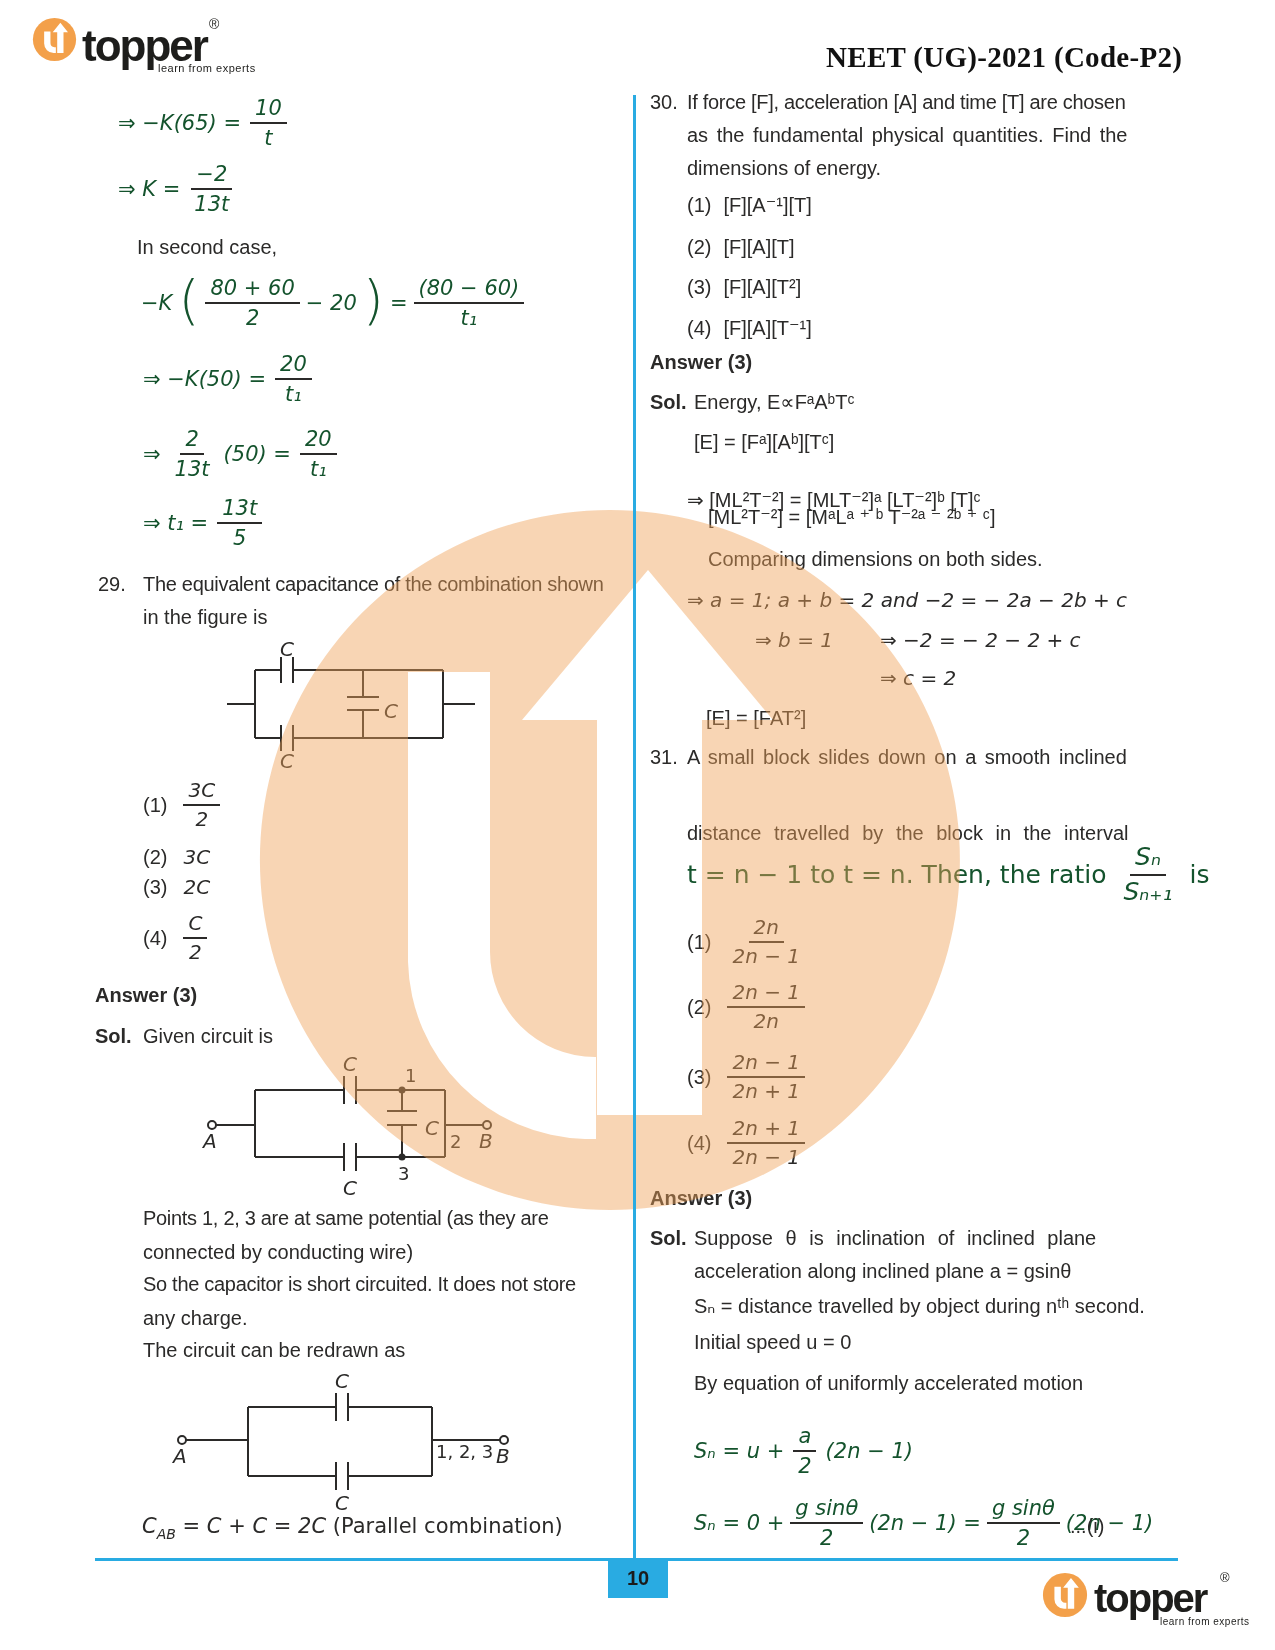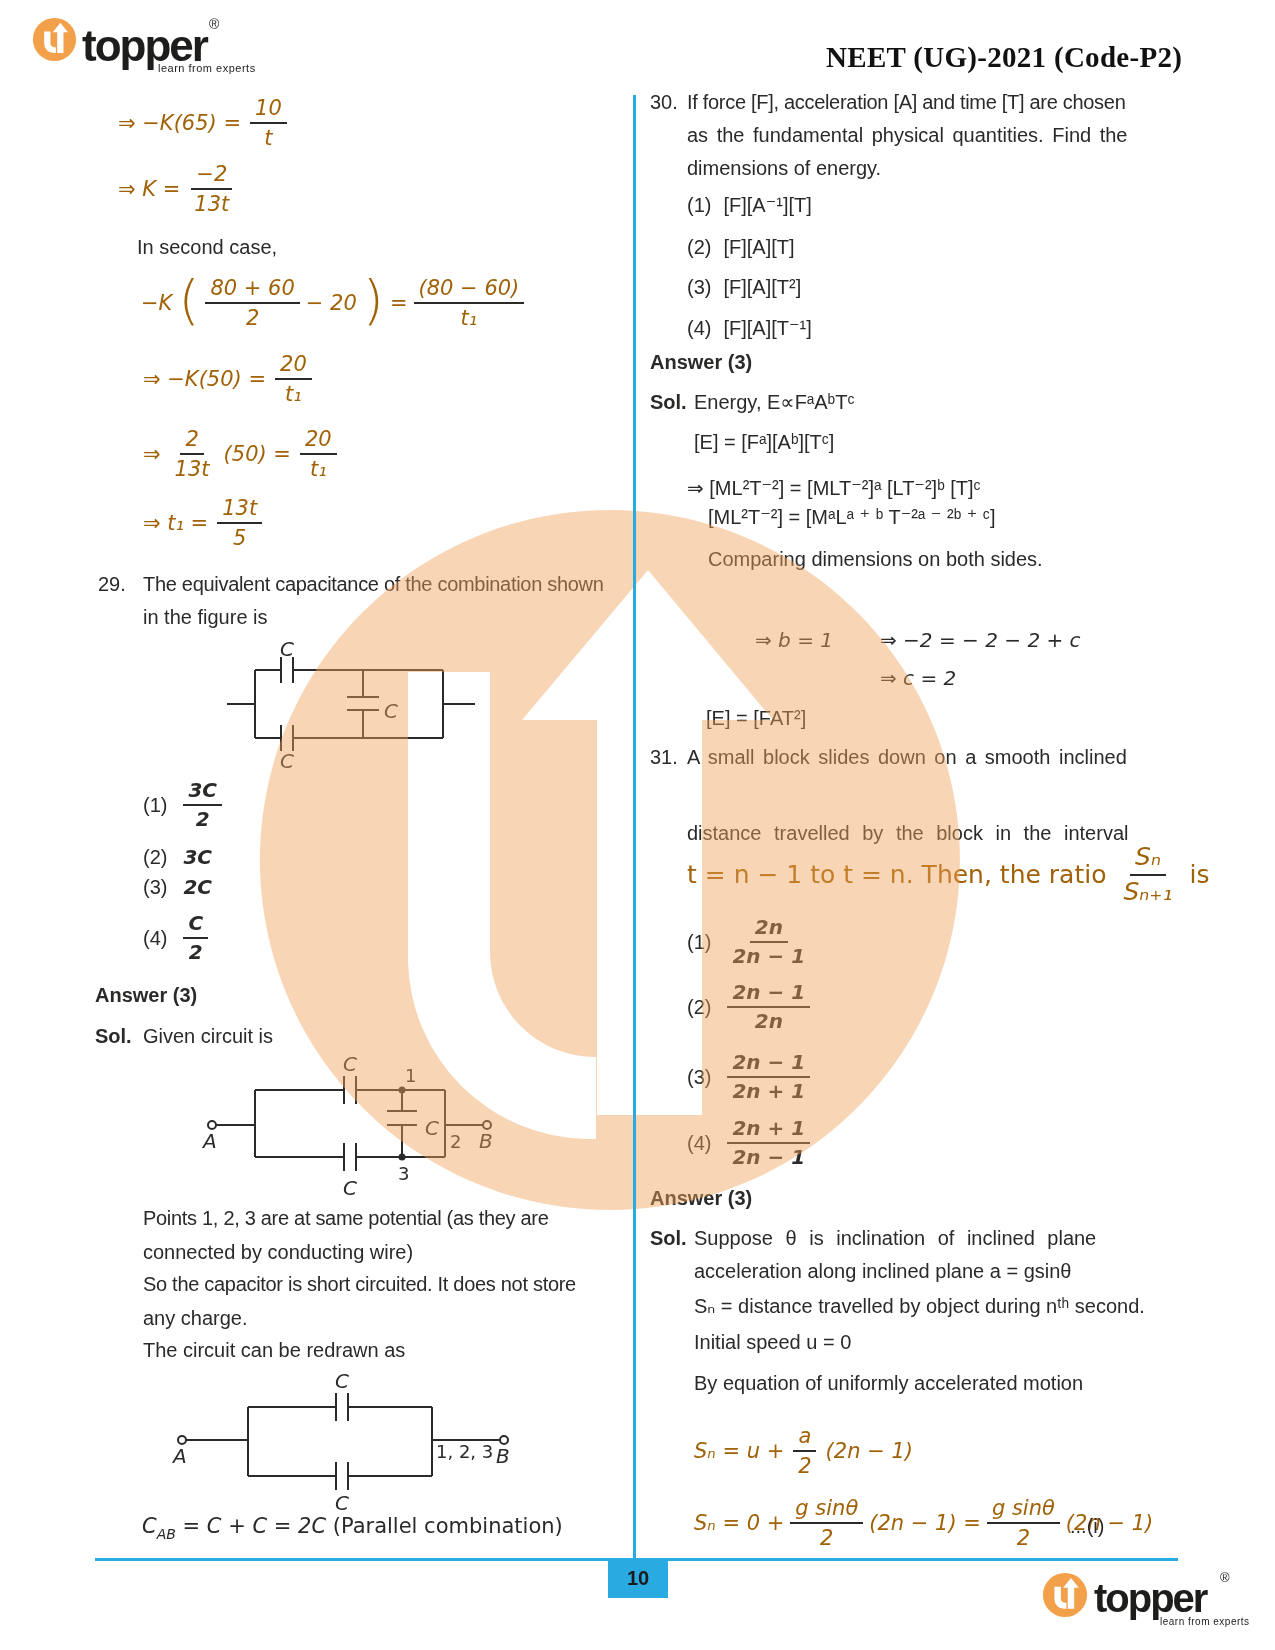--- a/index.html
+++ b/index.html
@@ -5,24 +5,24 @@
   html,body{margin:0;padding:0;background:#e8e8e8;}
   .page{position:relative;width:1275px;height:1650px;background:#ffffff;overflow:hidden;
         font-family:"Liberation Sans","DejaVu Sans",sans-serif;color:#2B2A29;}
   .t{position:absolute;white-space:nowrap;font-size:20px;line-height:24px;color:#2B2A29;}
   .tight{letter-spacing:-0.3px;}
   .ws1{word-spacing:3px;}
   .ws2{word-spacing:7px;}
   .b{font-weight:bold;}
   .it{font-style:italic;font-family:"DejaVu Sans",sans-serif;}
   .eqrow{position:absolute;display:flex;align-items:center;gap:9px;white-space:nowrap;
-         font-size:21px;font-style:italic;font-family:"DejaVu Sans",sans-serif;color:#a16207;}
+         font-size:21px;font-style:italic;font-family:"DejaVu Sans",sans-serif;color:#14532d;}
   .optrow{position:absolute;display:flex;align-items:center;gap:16px;white-space:nowrap;
           font-size:20px;color:#2B2A29;}
-  .optrow .ofr{font-style:italic;font-family:"DejaVu Sans",sans-serif;font-weight:bold;}
+  .optrow .ofr{font-style:italic;font-family:"DejaVu Sans",sans-serif;}
   .optlabel{font-style:normal;}
   .fr{display:inline-flex;flex-direction:column;align-items:center;line-height:1.15;}
   .fr .fn{padding:0 5px 2px;border-bottom:2px solid #2B2A29;text-align:center;}
   .fr .fd{padding:2px 5px 0;text-align:center;}
   .bigp{font-size:54px;font-weight:300;font-style:normal;line-height:0.9;transform:translateY(-2px);}
   .sub{font-size:14px;vertical-align:-6px;}
   .title{position:absolute;left:826px;top:41px;font-family:"Liberation Serif","DejaVu Serif",serif;
          font-weight:bold;font-size:29px;letter-spacing:0.3px;color:#111;}
   .divider{position:absolute;left:633px;top:95px;width:3px;height:1463px;z-index:6;}
   .hline{position:absolute;left:95px;top:1558px;width:1083px;height:3px;z-index:6;}
@@ -244,23 +244,24 @@
   </div>
   <div class="optrow" style="left:687px;top:316px;gap:12px">
     <span class="optlabel">(4)</span>
       <span>[F][A][T⁻¹]</span>
   </div>
 
   <div class="t b" style="left:650px;top:350px">Answer (3)</div>
   <div class="t b" style="left:650px;top:390px">Sol.</div>
   <div class="t" style="left:694px;top:390px">Energy, E∝FᵃAᵇTᶜ</div>
   <div class="t" style="left:694px;top:430px">[E] = [Fᵃ][Aᵇ][Tᶜ]</div>
-  <div class="t" style="left:687px;top:476px">⇒ [ML²T⁻²] = [MLT⁻²]ᵃ [LT⁻²]ᵇ [T]ᶜ</div>
+  <div class="t" style="left:687px;top:488px">⇒ [ML²T⁻²] = [MLT⁻²]ᵃ [LT⁻²]ᵇ [T]ᶜ</div>
   <div class="t" style="left:708px;top:505px">[ML²T⁻²] =  [MᵃLᵃ ⁺ ᵇ T⁻²ᵃ ⁻ ²ᵇ ⁺ ᶜ]</div>
   <div class="t" style="left:708px;top:547px">Comparing dimensions on both sides.</div>
+  <div class="t it" style="left:687px;top:588px">⇒ a = 1; a + b = 2 and −2 = − 2a − 2b + c</div>
   <div class="t it" style="left:755px;top:628px">⇒ b = 1</div>
   <div class="t it" style="left:880px;top:628px">⇒ −2 = − 2 − 2 + c</div>
   <div class="t it" style="left:880px;top:666px">⇒ c = 2</div>
   <div class="t" style="left:706px;top:706px">[E] = [FAT²]</div>
 
   <div class="t" style="left:650px;top:745px">31.</div>
   <div class="t ws1" style="left:687px;top:745px">A small block slides down on a smooth inclined</div>
   <div class="t ws2" style="left:687px;top:821px">distance travelled by the block in the interval</div>
   <div class="eqrow" style="left:687px;top:843px;font-style:normal;font-size:25px;gap:12px">
     <span>t = n − 1 to t = n. Then, the ratio</span>

